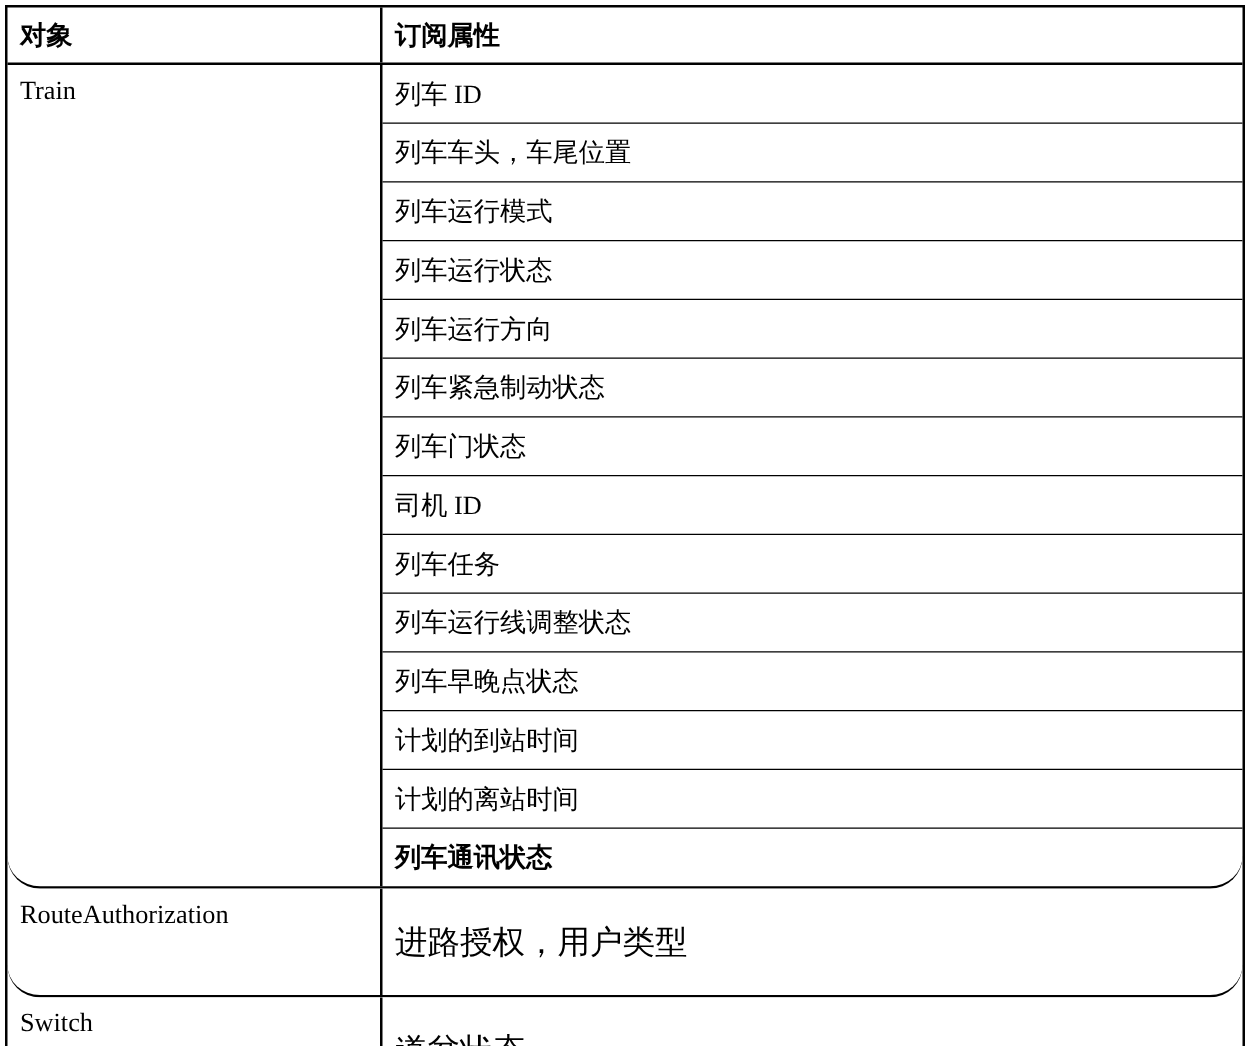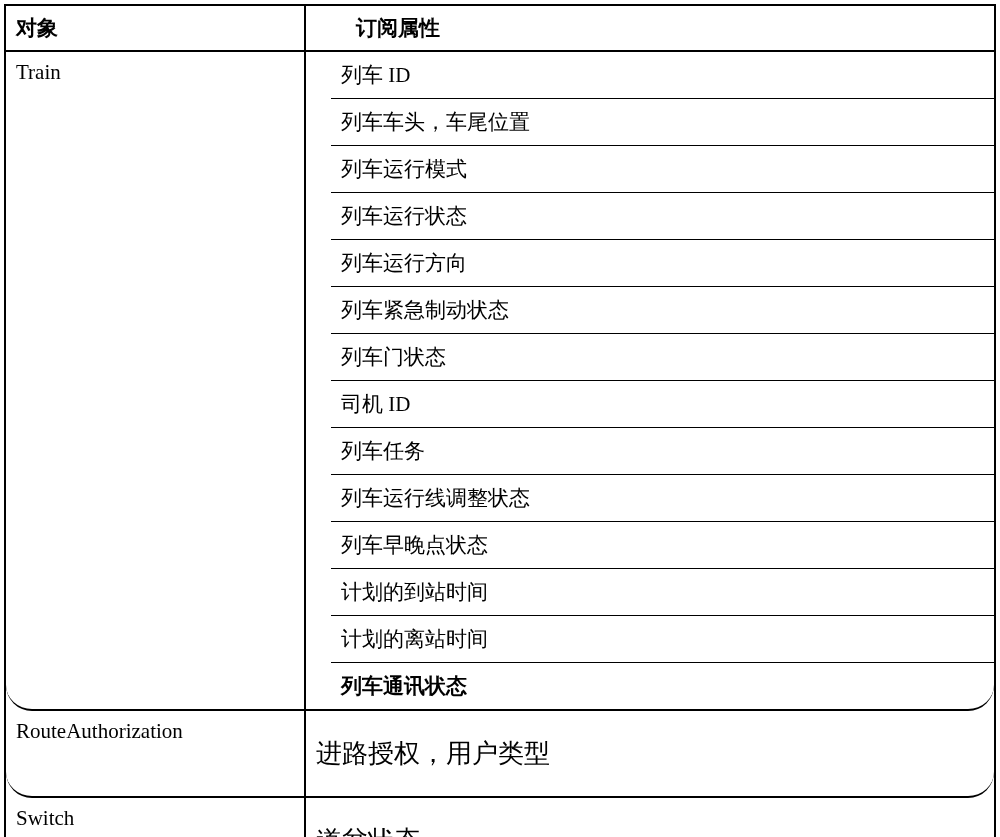--- a/index.html
+++ b/index.html
@@ -31,35 +31,33 @@
       display: flex;
       align-items: flex-start;
     }
     .col-right {
       flex: 1;
       display: flex;
       flex-direction: column;
     }
     .header-row {
       border-bottom: 2px solid #000;
-      gap: 40px;
     }
     .header-cell {
       font-weight: bold;
       padding: 8px 10px;
       font-size: 21px;
     }
     .attr-cell {
       padding: 9px 10px;
       font-size: 21px;
       border-bottom: 1.5px solid #000;
       min-height: 44px;
       display: flex;
       align-items: center;
-      margin-left: 25px;
     }
     .attr-cell:last-child {
       border-bottom: none;
       font-weight: bold;
     }
     .body-row {
       border-bottom: 2px solid #000;
       border-radius: 26px;
     }
     .body-row:last-child {

